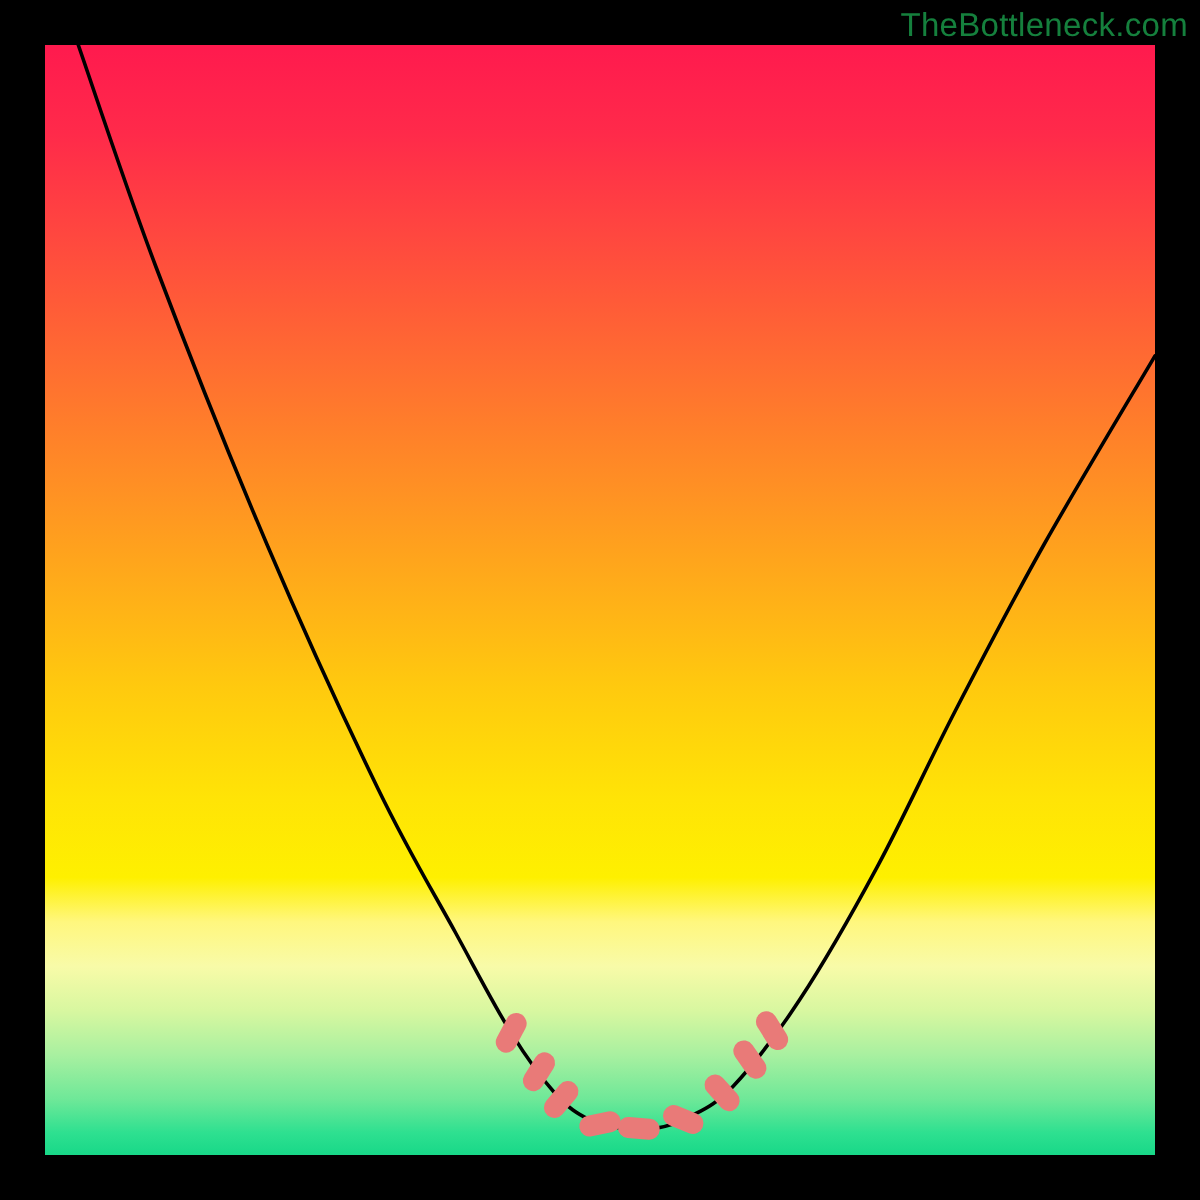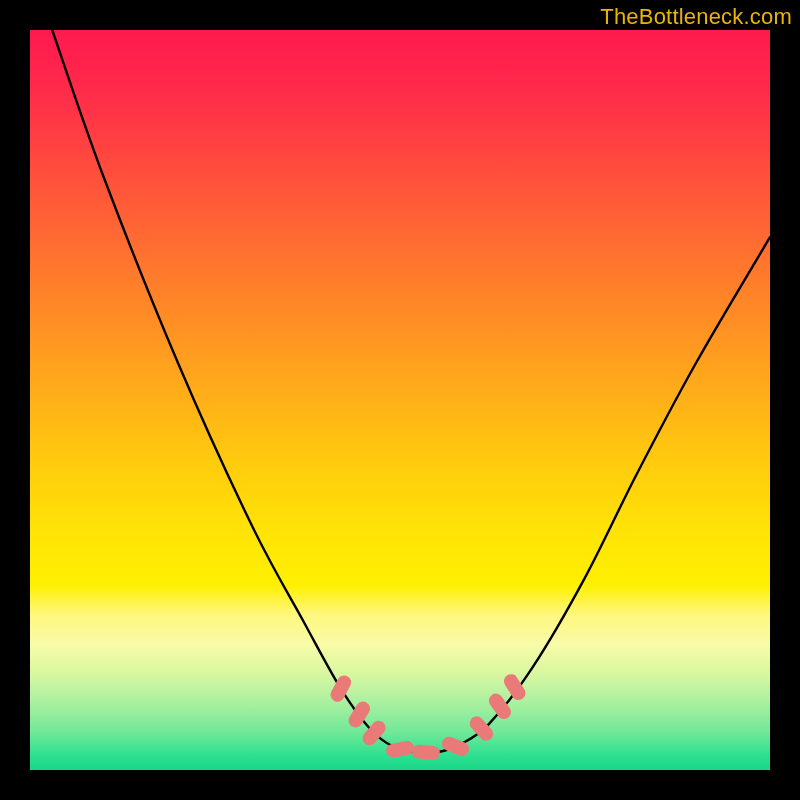--- a/index.html
+++ b/index.html
@@ -40,21 +40,21 @@
       #2ee090 98%,
       #18d888 100%
     );
   }
   .watermark {
     position: absolute;
     top: 4px;
     right: 8px;
     font-family: Arial, Helvetica, sans-serif;
     font-size: 22px;
-    color: #eab308;
+    color: #15803d;
     letter-spacing: 0.2px;
     user-select: none;
   }
   svg.curve {
     position: absolute;
     left: 0;
     top: 0;
     width: 740px;
     height: 740px;
     overflow: visible;

